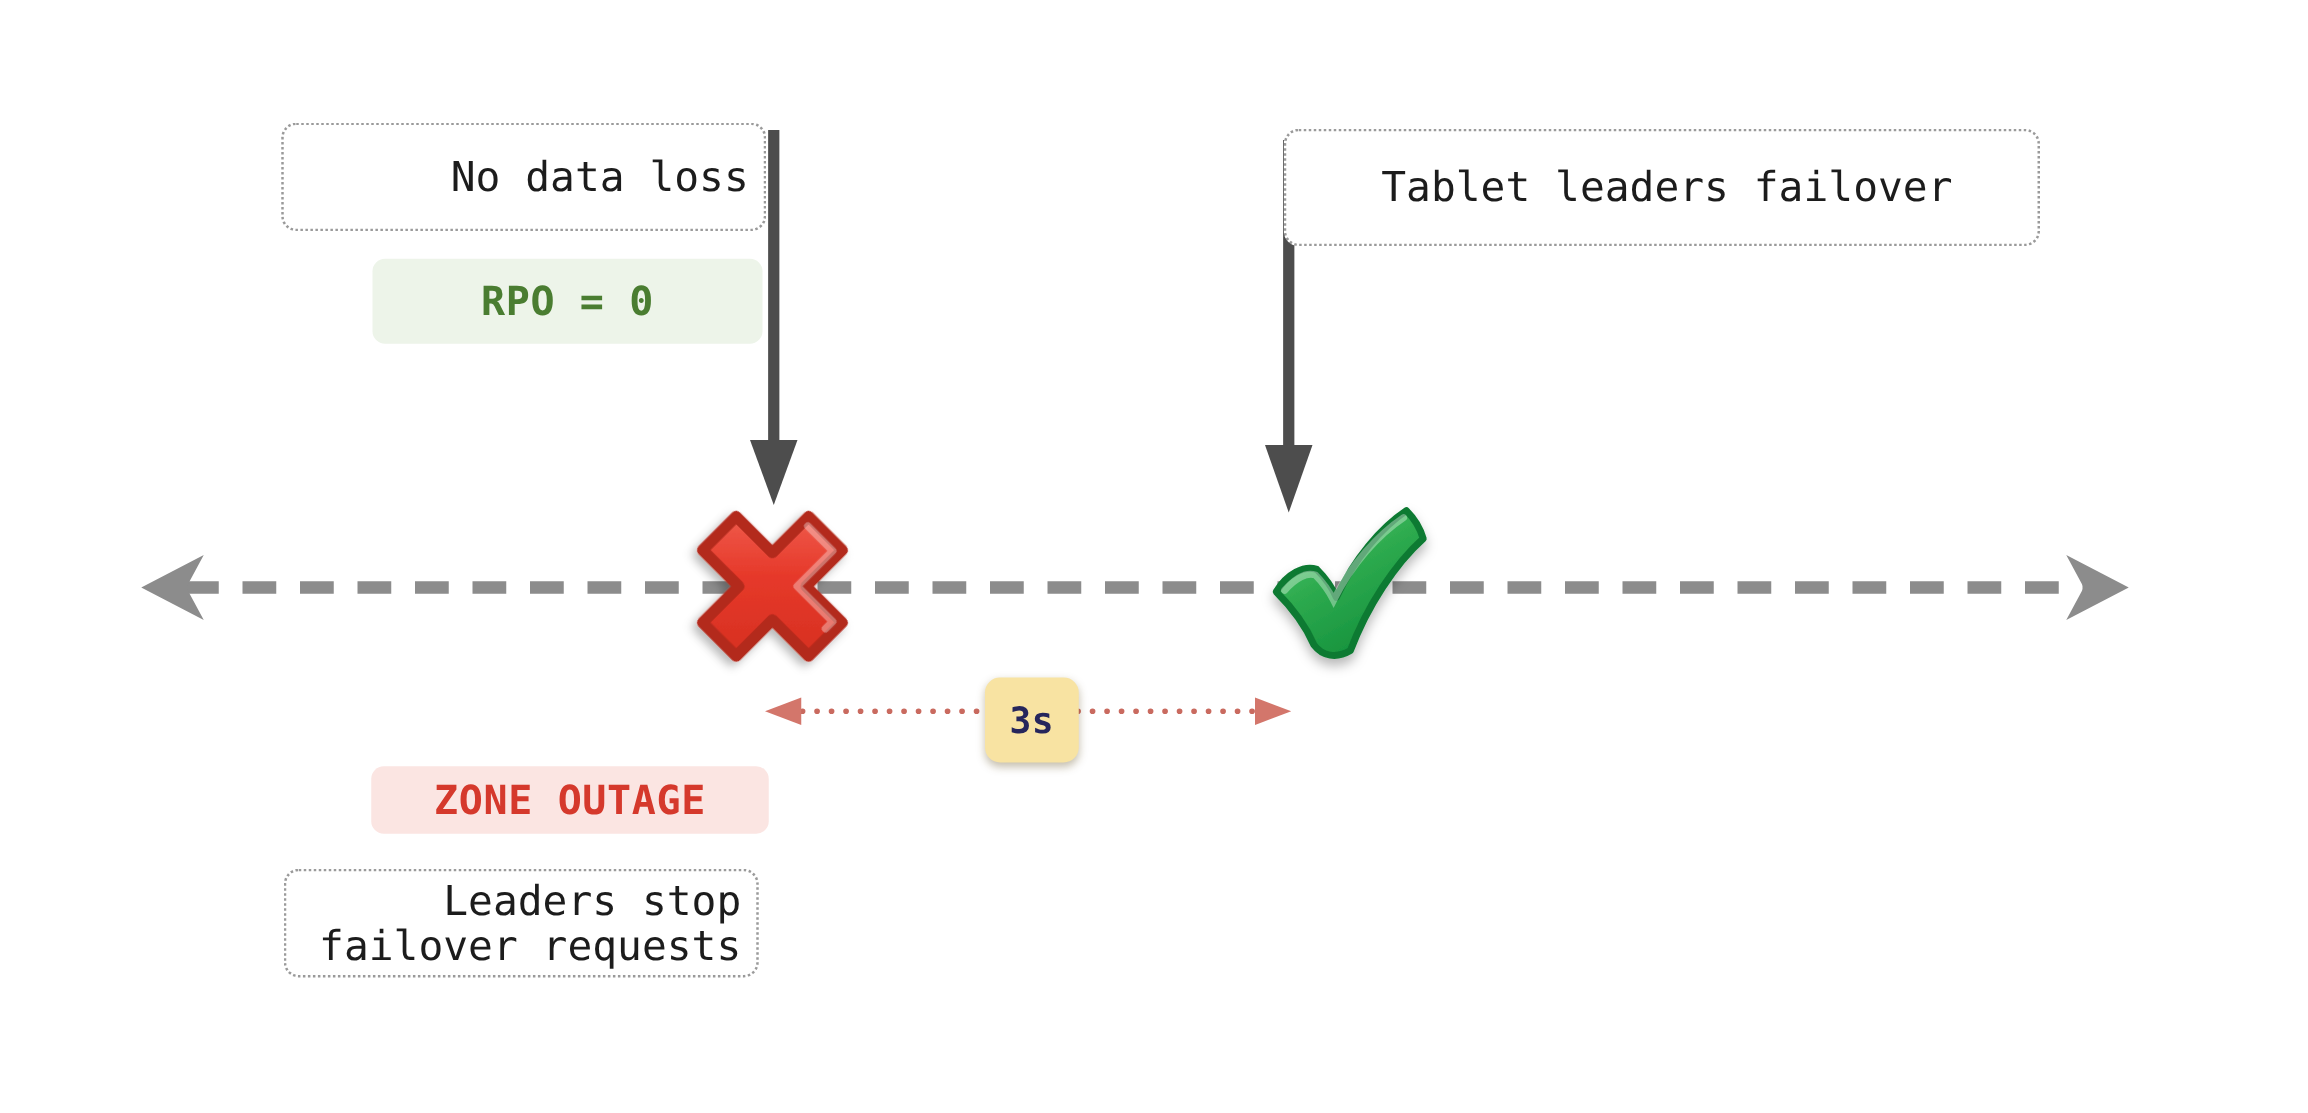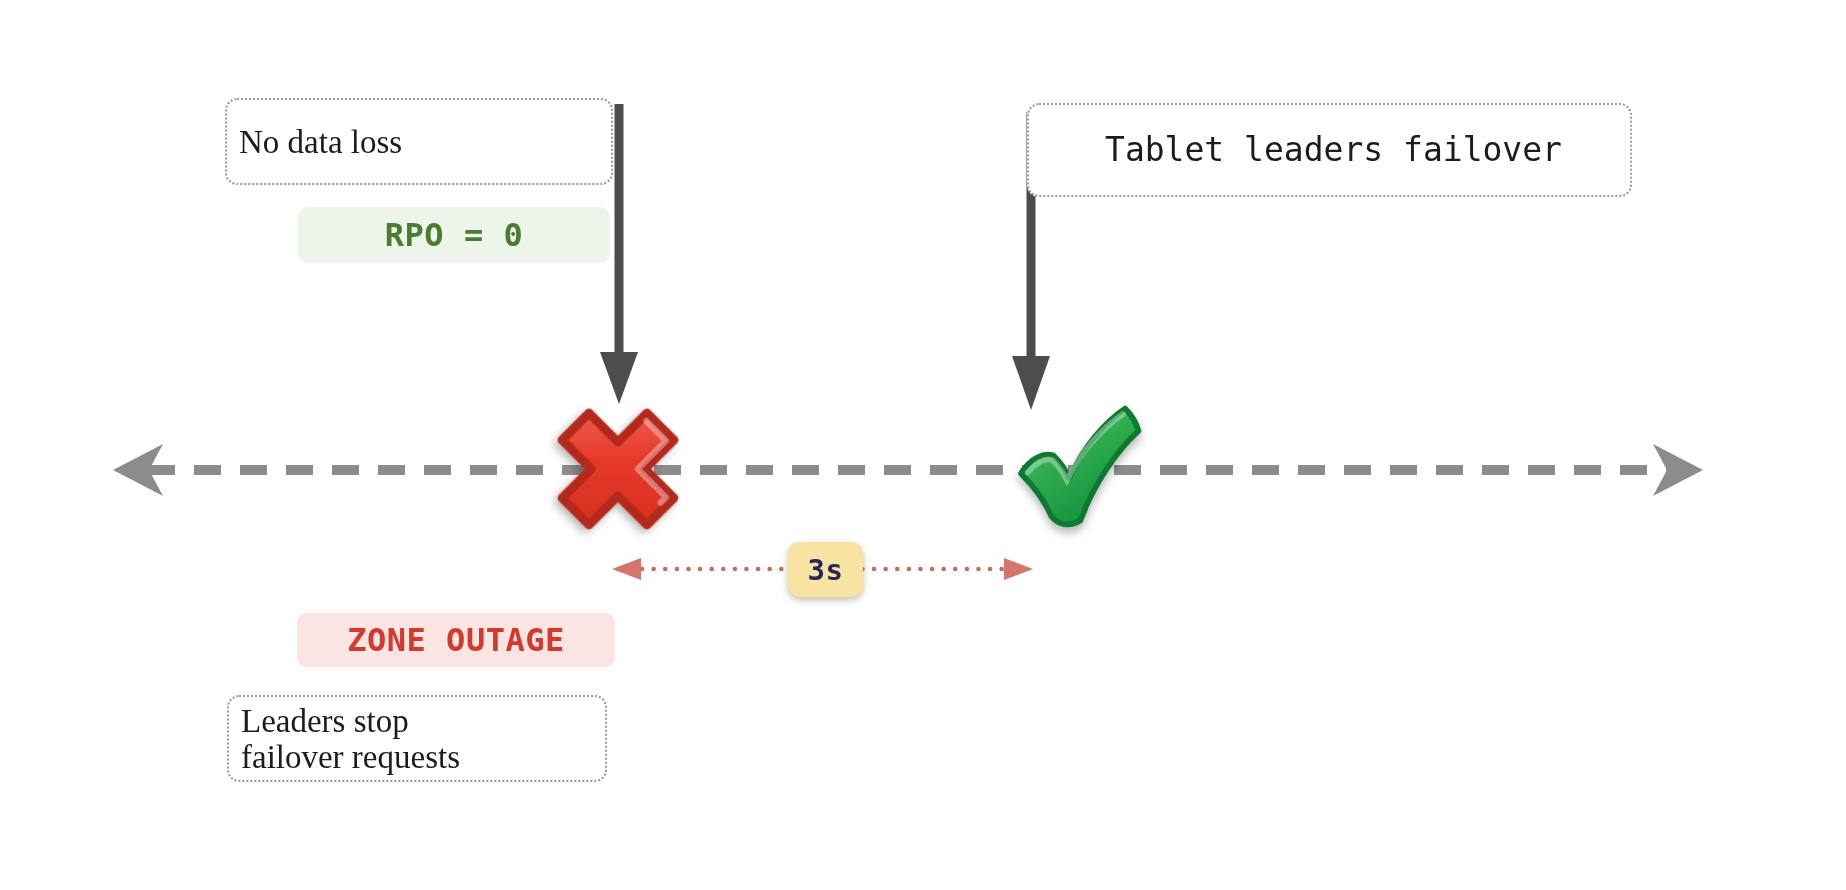--- a/index.html
+++ b/index.html
@@ -8,21 +8,21 @@
     font-family:"DejaVu Sans Mono","Liberation Mono",monospace;
   }
   .scene{position:absolute;left:0;top:0;width:1846px;height:890px;}
   .abs{position:absolute;box-sizing:border-box;}
   .dotted-box{
     border:2px dotted #9a9a9a;border-radius:12px;background:#ffffff;
     color:#1c1c1c;font-size:33px;line-height:36px;
     display:flex;flex-direction:column;justify-content:center;
     padding:6px 12px;
   }
-  .dotted-box.align-right{align-items:flex-start;text-align:right;font-family:Liberation Serif, serif;}
+  .dotted-box.align-right{align-items:flex-end;text-align:right;}
   .dotted-box.align-left{align-items:center;text-align:left;}
   .pill{
     border-radius:10px;display:flex;align-items:center;justify-content:center;
     font-weight:bold;letter-spacing:0.5px;
   }
   .pill.green{background:#edf4e9;color:#4a7d31;font-size:32px;}
   .pill.red{background:#fbe5e2;color:#d5392c;font-size:32px;}
   .pill.yellow{
     background:#f8e3a2;color:#26265c;font-size:29px;border-radius:12px;
     box-shadow:0 3px 7px rgba(90,70,20,0.35);
@@ -81,28 +81,28 @@
       <line x1="642" y1="569" x2="1003" y2="569" stroke="#c96a5f" stroke-width="4.5" stroke-dasharray="0.1 11.5" stroke-linecap="round"></line>
       <polygon points="641,558 641,580 612,569" fill="#d3766b"></polygon>
       <polygon points="1004,558 1004,580 1033,569" fill="#d3766b"></polygon>
     </g>
   </svg>
 
   <div class="abs dotted-box align-right" style="left:225px;top:98px;width:388px;height:87px;">
     <span class="line-text">No data loss</span>
   </div>
 
-  <div class="abs pill green" style="left:298px;top:207px;width:312px;height:56px;">RPO = 0</div>
+  <div class="abs pill green" style="left:298px;top:207px;width:312px;height:68px;">RPO = 0</div>
 
   <div class="abs dotted-box align-left" style="left:1027px;top:103px;width:605px;height:94px;padding-left:20px;">
     <span class="line-text">Tablet leaders failover</span>
   </div>
 
 
-  <div class="abs pill yellow" style="left:788px;top:542px;width:75px;height:55px;">3s</div>
+  <div class="abs pill yellow" style="left:788px;top:542px;width:75px;height:68px;">3s</div>
 
   <div class="abs pill red" style="left:297px;top:613px;width:318px;height:54px;">ZONE OUTAGE</div>
 
   <div class="abs dotted-box align-right" style="left:227px;top:695px;width:380px;height:87px;">
     <span class="line-text">Leaders stop</span>
     <span class="line-text">failover requests</span>
   </div>
 
 </div>
 

